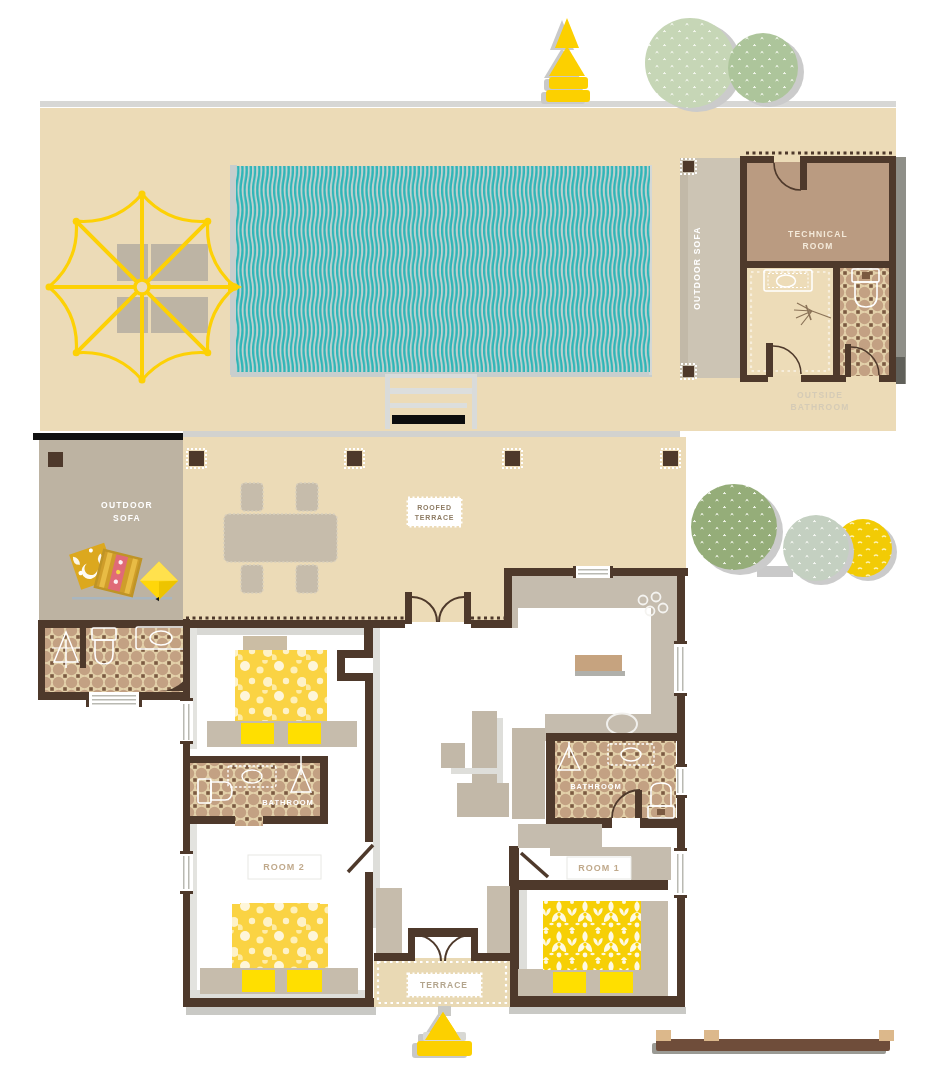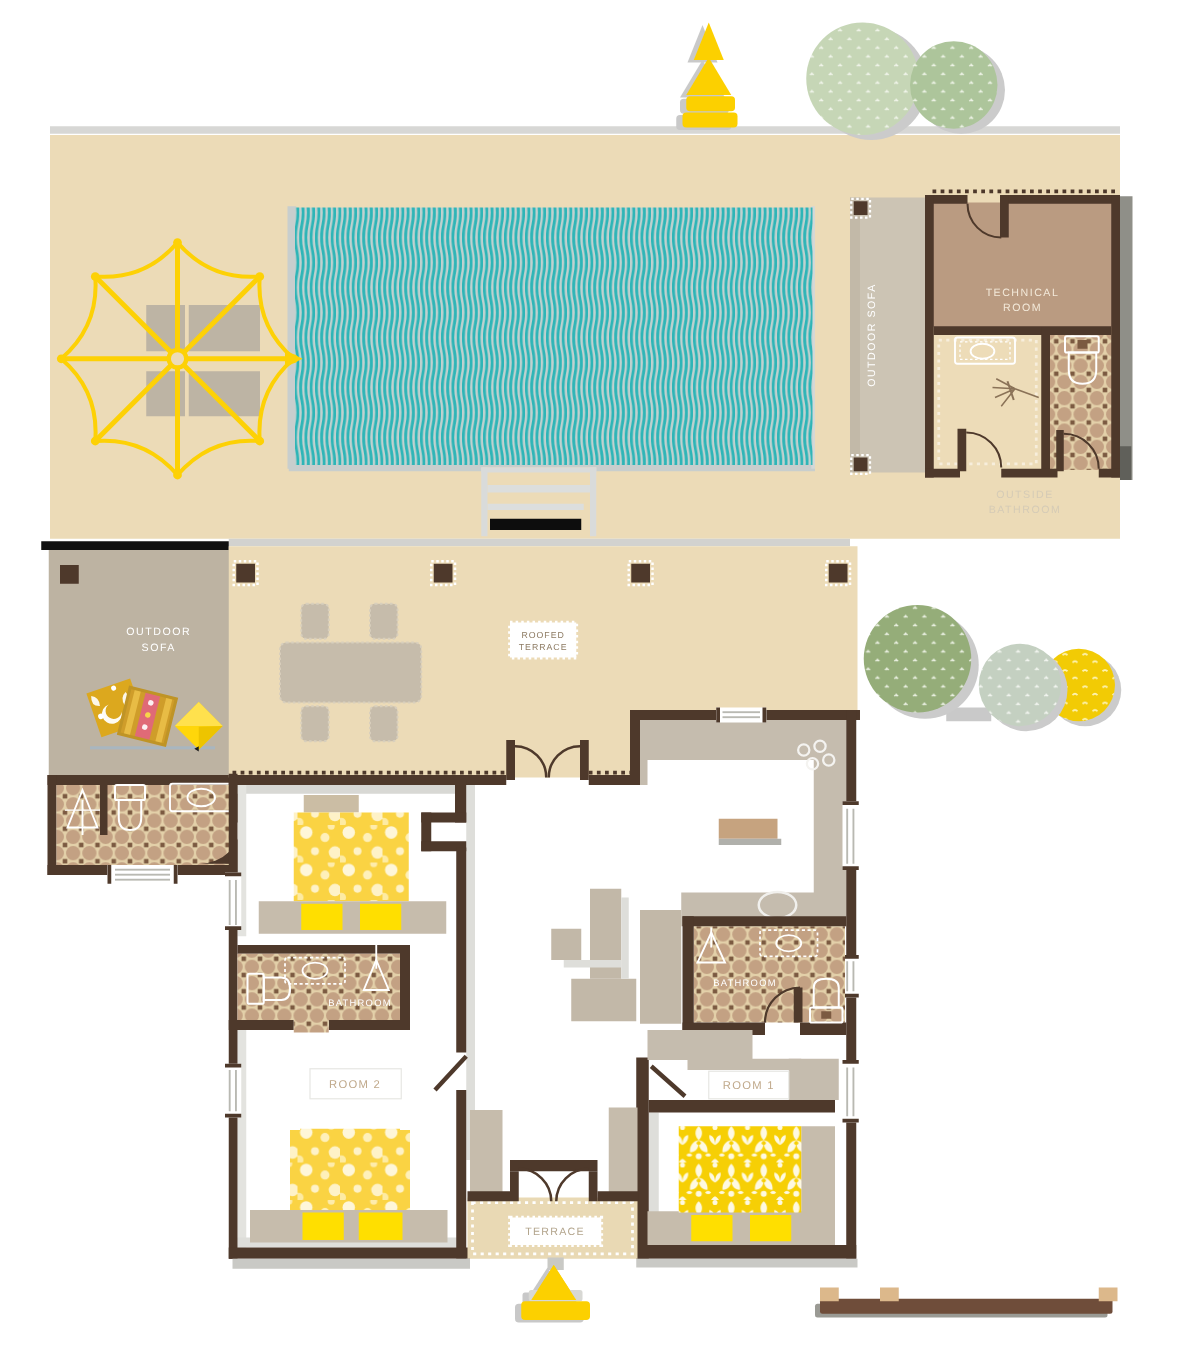--- a/index.html
+++ b/index.html
@@ -1,16 +1,16 @@
 <!DOCTYPE html>
 <html><head>
 <meta charset="utf-8">
 <style>
 html,body{margin:0;padding:0;background:#ffffff;}
-#plan{position:relative;width:942px;height:1080px;font-family:"Liberation Sans",sans-serif;}
+#plan{position:relative;width:942px;height:1080px;font-family:"Liberation Sans",sans-serif;font-weight:bold;}
 svg text{font-family:"Liberation Sans",sans-serif;}
 </style>
 </head>
 <body>
 
 <div id="plan">
 <svg width="942" height="1080" viewBox="0 0 942 1080">
 <defs>
 <pattern id="waves" width="4.2" height="40" patternUnits="userSpaceOnUse">
   <rect width="4.2" height="40" fill="#c0d1cf"></rect>

